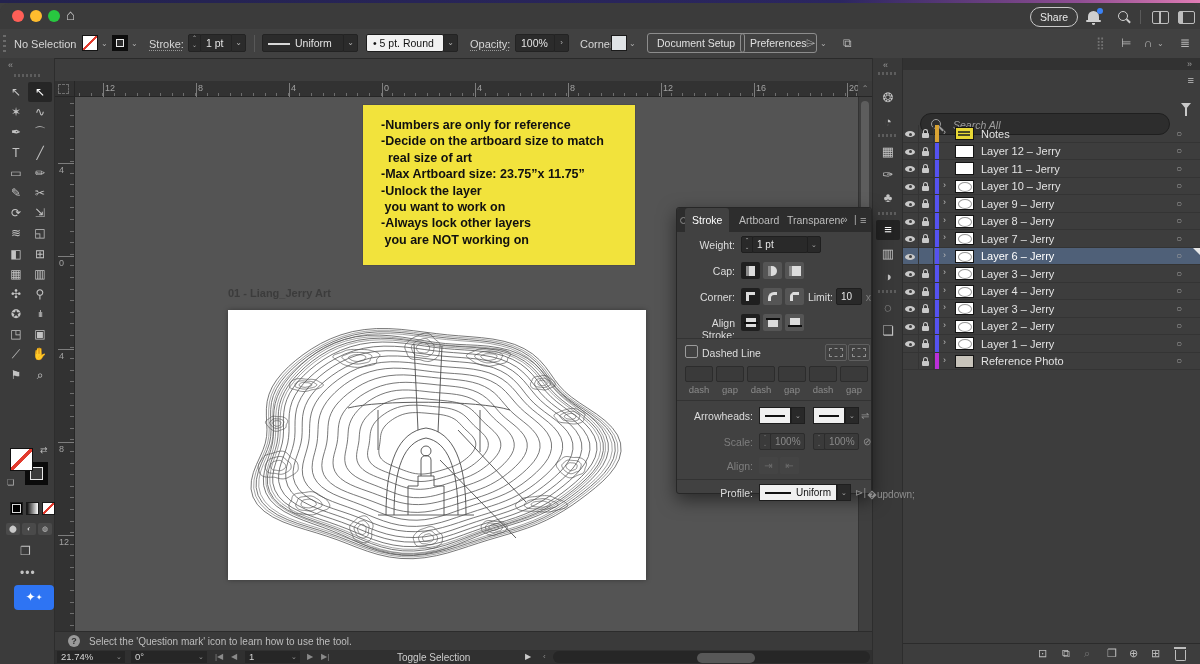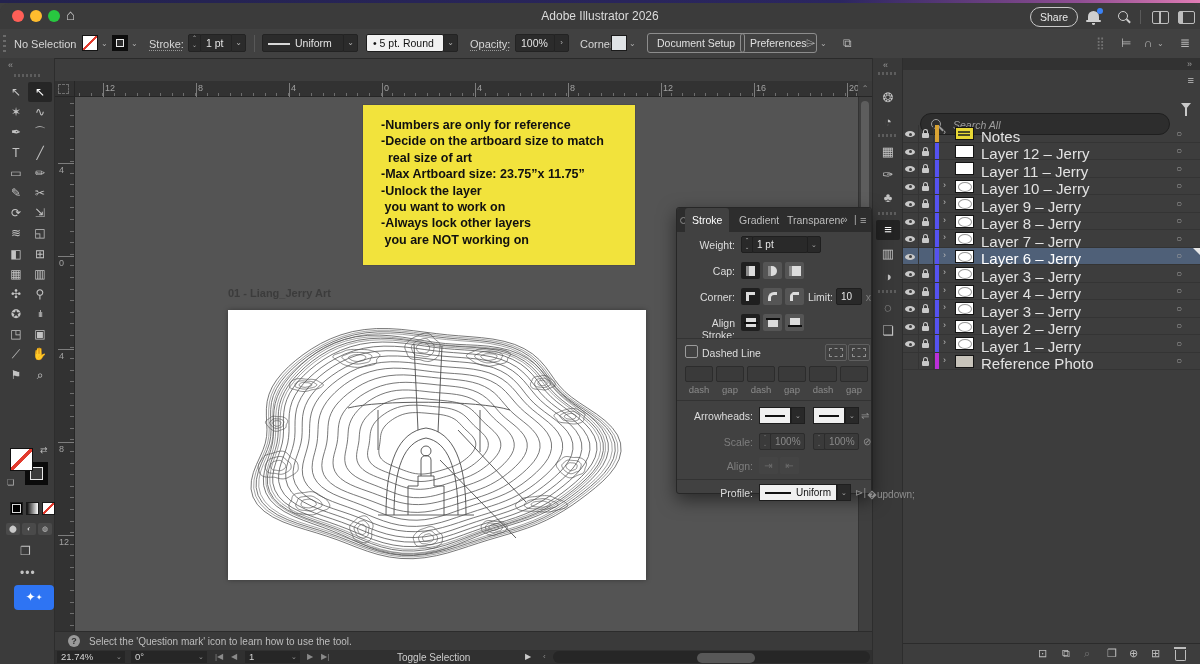--- a/index.html
+++ b/index.html
@@ -203,21 +203,21 @@
   .lockic{position:absolute;left:4px;top:8px;width:7px;height:5px;background:#c9c9c9;border-radius:1px;}
   .lockic::before{content:"";position:absolute;left:1px;top:-4px;width:3px;height:4px;border:1.5px solid #c9c9c9;
     border-bottom:none;border-radius:3px 3px 0 0;}
   .lbar{position:absolute;left:32px;top:0;width:4px;height:100%;}
   .lexp{position:absolute;left:40px;top:2px;color:#bdbdbd;font-size:9px;}
   .lthumb{position:absolute;left:52px;top:2px;width:19px;height:13px;background:#fff;border:1px solid #141414;box-sizing:border-box;}
   .lthumb.ring::after{content:"";position:absolute;left:2px;top:1px;width:12px;height:8px;border:1px solid #9a9a9a;border-radius:50%;}
   .lthumb.notes{background:#e8d835;}
   .lthumb.notes::after{content:"";position:absolute;left:2px;top:3px;width:12px;height:1.5px;background:#4a4a24;box-shadow:0 3px 0 #4a4a24;}
   .lthumb.photo{background:#c7c3ba;}
-  .lname{position:absolute;left:78px;top:2.5px;font-size:15px;color:#e2e2e2;}
+  .lname{position:absolute;left:78px;top:2.5px;font-size:11px;color:#e2e2e2;}
   .lrow.sel .lname{color:#fff;}
   .ltarget{position:absolute;right:18px;top:2.5px;color:#9f9f9f;font-size:10px;}
   .rp-footer{position:absolute;left:0;bottom:0;right:0;height:20px;background:#3d3d3d;border-top:1px solid #2b2b2b;}
   .rp-count{position:absolute;left:15px;top:4px;font-size:10px;color:#c9c9c9;margin-top:20px;}
   .ft-ic{position:absolute;top:3px;font-size:11px;color:#bdbdbd;}
   .ft-ic.dim{color:#757575;}
   .trash{position:absolute;top:6px;width:9px;height:10px;border:1.2px solid #bdbdbd;border-top:none;border-radius:0 0 2px 2px;}
   .trash::before{content:"";position:absolute;left:-2.5px;top:-3px;width:12px;height:1.5px;background:#bdbdbd;}
 </style>
 </head>
@@ -225,21 +225,20 @@
 
 <div class="app">
 
   <div class="abs desktop-strip"></div>
 
   <div class="abs titlebar">
     <span class="tl red"></span>
     <span class="tl yellow"></span>
     <span class="tl green"></span>
     <span class="home">⌂</span>
-    <div class="win-title">Adobe Illustrator 2026</div>
     <div class="share-btn">Share</div>
     <span class="bell"></span>
     <span class="bell-dot"></span>
     <span class="mag tb-mag"></span>
     <span class="tb-div"></span>
     <span class="winpane one"></span>
     <span class="winpane two"></span>
   </div>
 
   <div class="abs controlbar">
@@ -465,21 +464,21 @@
     <span class="st-ic" style="left:488px">‹</span>
     <span class="st-track" style="left:498px;width:317px">
       <span class="st-thumb" style="left:144px"></span>
     </span>
   </div>
 
   <div class="abs spanel">
     <div class="sp-head">
       <span class="sp-dot"></span>
       <span class="sp-tab active" style="left:8px">Stroke</span>
-      <span class="sp-tab" style="left:55px">Gradient</span>
+      <span class="sp-tab" style="left:55px">Artboard</span>
       <span class="sp-tab" style="left:103px;max-width:56px;overflow:hidden;padding-right:0">Transparency</span>
       <span class="ctl" style="left:165px">»</span>
       <span class="ctl" style="left:177px">|</span>
       <span class="ctl" style="left:183px;font-size:11px">≡</span>
     </div>
     <span class="sp-lbl" style="left:0;top:31px;width:58px">Weight:</span>
     <span class="sp-step" style="left:64px;top:28px">⌃<br>⌄</span>
     <span class="sp-field" style="left:75px;top:28px;width:56px">1 pt</span>
     <span class="sp-dd" style="left:130px;top:28px">⌄</span>
     <span class="sp-lbl" style="left:0;top:57px;width:58px">Cap:</span>

